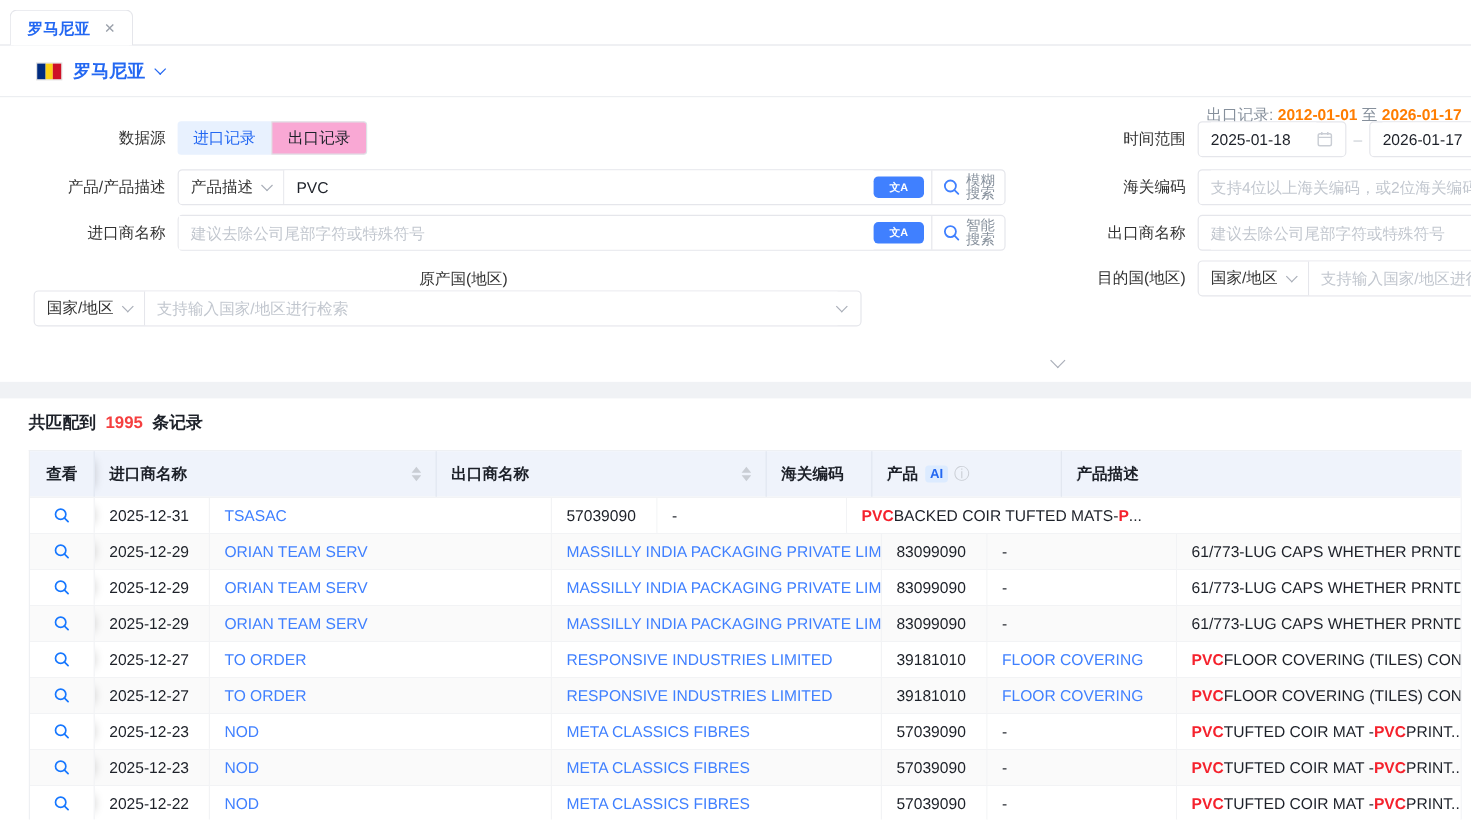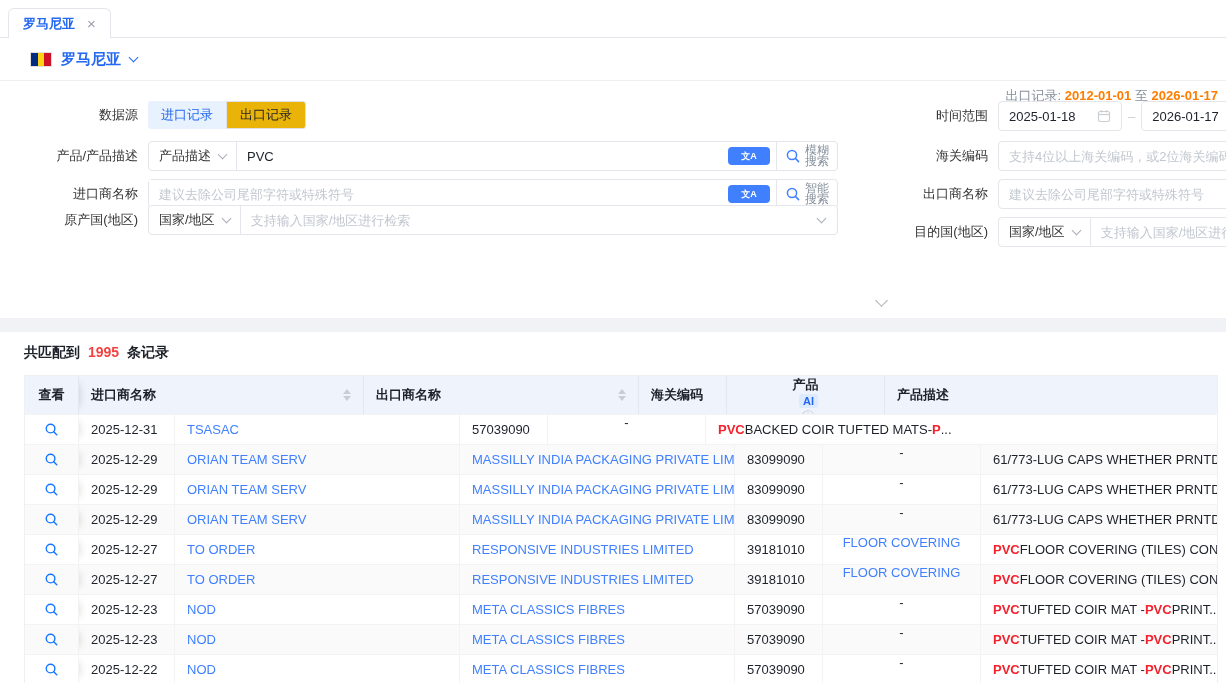--- a/index.html
+++ b/index.html
@@ -25,21 +25,21 @@
   
   .filter-panel{position:relative;height:238px;border-top:1px solid #eceef1;background:#fff;}
   .f-update{position:absolute;top:6px;right:8px;color:var(--gray);}
   .f-update .orange{color:var(--orange);font-weight:700;}
   .f-row{position:absolute;display:flex;align-items:center;}
   .f-row.right{left:878px;}
   .f-label{width:110px;text-align:right;margin-right:10px;flex:none;color:var(--label);}
   .toggle{display:flex;}
   .tg{height:28px;display:flex;align-items:center;padding:0 13px;}
   .tg.on{background:#e8f1fe;color:var(--blue);border-radius:3px 0 0 3px;}
-  .tg.off{background:#eab308;border:1px solid #dfe1e6;color:#1d2129;border-radius:0 3px 3px 0;}
+  .tg.off{background:#f9a8d4;border:1px solid #dfe1e6;color:#1d2129;border-radius:0 3px 3px 0;}
   .group{display:flex;align-items:center;border:1px solid var(--border);border-radius:4px;height:30px;background:#fff;}
   .sel{display:flex;align-items:center;gap:8px;padding:0 10px;height:100%;flex:none;}
   .group .sel{border-right:1px solid var(--border);}
   .group input{border:none;flex:1;height:100%;padding:0 10px;outline:none;font-size:13px;min-width:0;color:#1d2129;}
   input::placeholder{color:var(--ph);}
   .suffix{display:flex;align-items:center;gap:4px;padding:0 8px;border-left:1px solid var(--border);height:100%;flex:none;}
   .two-line{font-size:12px;color:var(--gray);line-height:11px;white-space:pre-line;}
   .trans-icon{display:inline-flex;align-items:center;justify-content:center;width:42px;height:18px;border-radius:4px;
               background:var(--link);color:#fff;font-size:9px;font-weight:700;flex:none;margin-right:6px;}
   .input-box{border:1px solid var(--border);border-radius:4px;height:30px;display:flex;align-items:center;padding:0 10px;background:#fff;}
@@ -60,21 +60,21 @@
   .table{margin-top:13px;width:1194px;border:1px solid #eef0f3;border-bottom:none;}
   .thead{display:flex;background:var(--head-bg);height:38px;font-weight:700;color:#1d2129;}
   .hcell{display:flex;align-items:center;padding:0 12px;border-right:1px solid #e2e7f0;white-space:nowrap;overflow:hidden;}
   .hcell:last-child{border-right:none;}
   .trow{display:flex;height:30px;background:#fff;border-top:1px solid var(--border-lite);}
   .trow.alt{background:var(--alt);}
   .tcell{display:flex;align-items:center;padding:0 12px;border-right:1px solid var(--border-lite);
          white-space:nowrap;overflow:hidden;color:#1d2129;background:inherit;}
   .tcell:last-child{border-right:none;}
   .c0{width:54px;justify-content:center;padding:0;box-shadow:8px 0 8px -8px rgba(0,0,0,.18);position:relative;z-index:1;}
-  .c1{width:96px;} .c2{width:285px;} .c3{width:275px;} .c4{width:88px;} .c5{width:158px;flex-direction:column;} .c6{flex:1;min-width:0;}
+  .c1{width:96px;} .c2{width:285px;} .c3{width:275px;} .c4{width:88px;} .c5{width:158px;} .c6{flex:1;min-width:0;}
   .sorter{margin-left:auto;display:flex;flex-direction:column;gap:2px;padding-left:8px;cursor:pointer;}
   .car{width:0;height:0;border-left:4px solid transparent;border-right:4px solid transparent;}
   .car.up{border-bottom:5px solid #c9cdd4;} .car.down{border-top:5px solid #c9cdd4;} .car.down.active{border-top-color:var(--blue);}
   .ai-badge{background:#dcebff;color:var(--blue);font-size:11px;font-weight:700;border-radius:3px;padding:1px 4px;margin-left:6px;}
   .info-icon{color:#c9cdd4;margin-left:5px;font-weight:400;font-size:13px;}
   .link{color:var(--link);cursor:pointer;}
   .redseg{color:var(--red);font-weight:700;}
   .view-btn{color:#1677ff;display:inline-flex;cursor:pointer;}
 </style>
 </head>
@@ -173,21 +173,21 @@
     </div>
   </div>
 
   <div class="f-row right" style="top:98px;">
     <span class="f-label">出口商名称</span>
     <div class="input-box" style="width:300px;">
       <input placeholder="建议去除公司尾部字符或特殊符号" style="">
     </div>
   </div>
 
-  <div class="f-row" style="top:124px;left:28px;">
+  <div class="f-row" style="top:143px;left:28px;flex-direction:column;">
     <span class="f-label">原产国(地区)</span>
     <div class="group" style="width:690px;">
       <div class="sel">
         <span>国家/地区</span>
         <span class="chev"></span>
       </div>
       <input placeholder="支持输入国家/地区进行检索" style="">
       <span class="chev" style="margin-right:12px;"></span>
     </div>
   </div>

